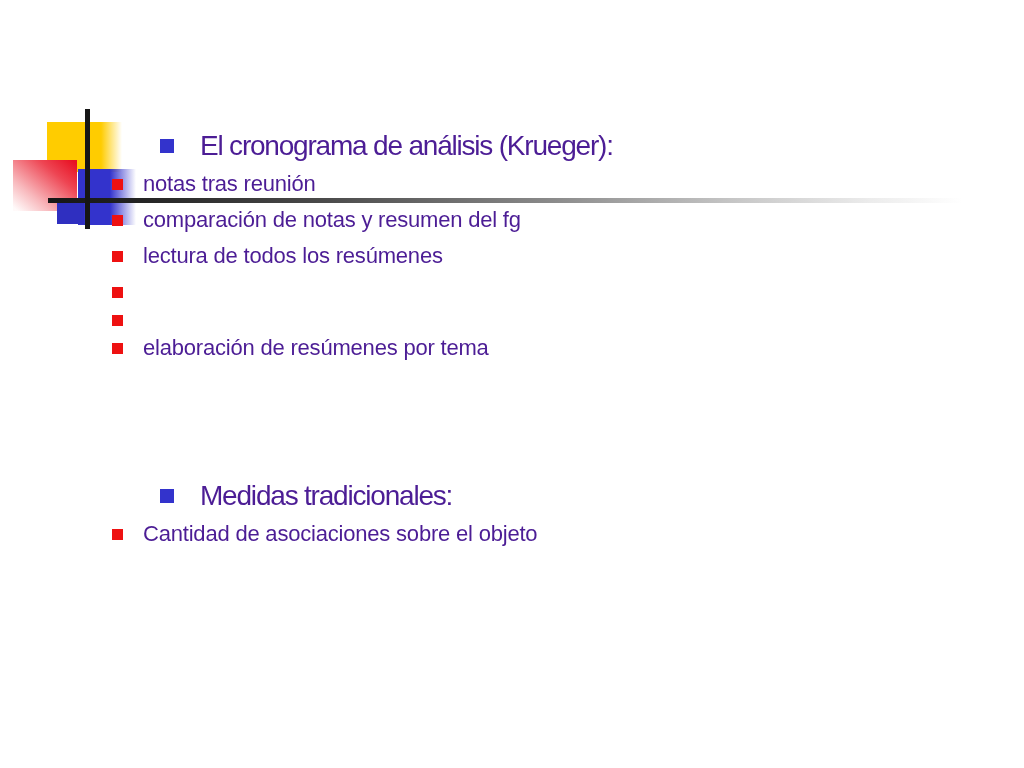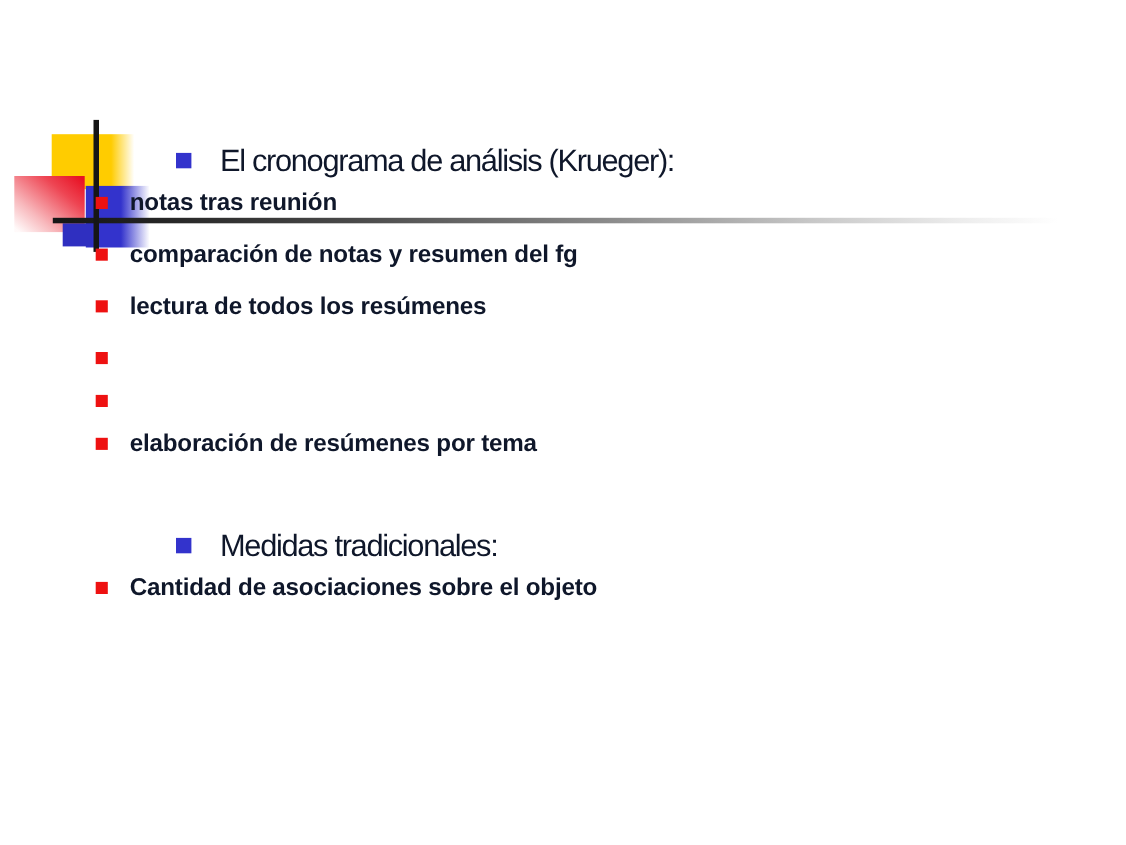--- a/index.html
+++ b/index.html
@@ -3,21 +3,21 @@
 <meta charset="utf-8">
 <style>
   html, body { margin: 0; padding: 0; background: #ffffff; }
   .slide {
     position: relative;
     width: 1024px;
     height: 768px;
     background: #ffffff;
     overflow: hidden;
     font-family: "Liberation Sans", "DejaVu Sans", sans-serif;
-    color: #0f172a;
+    color: #4c1d95;
   }
 
   
   .deco { position: absolute; left: 0; top: 0; width: 200px; height: 260px; z-index: 1; }
   .sq { position: absolute; }
   .sq-yellow {
     left: 47px; top: 122px; width: 75px; height: 50px;
     background: linear-gradient(to right, #ffcc00 0%, #ffcc00 72%, rgba(255,204,0,0) 100%);
   }
   .sq-red {
@@ -46,21 +46,21 @@
   .row { display: flex; align-items: flex-start; }
   .bul { flex: 0 0 auto; display: block; }
 
   .row-l1 { padding-left: 160px; margin-bottom: 6px; }
   .row-l1 .bul { width: 14px; height: 14px; margin-top: 11px; }
   .row-l1 .txt {
     margin-left: 26px; font-size: 28px; line-height: 36px;
     letter-spacing: -1.2px; white-space: nowrap;
   }
 
-  .row-l2 { padding-left: 87px; margin-bottom: 19px; font-weight: bold; }
+  .row-l2 { padding-left: 112px; margin-bottom: 8px; }
   .row-l2 .bul { width: 11px; height: 11px; margin-top: 9px; }
   .row-l2 .txt {
     margin-left: 20px; font-size: 22px; line-height: 28px;
     letter-spacing: -0.2px; max-width: 730px;
   }
 </style>
 </head>
 <body>
 
 <div class="slide">

